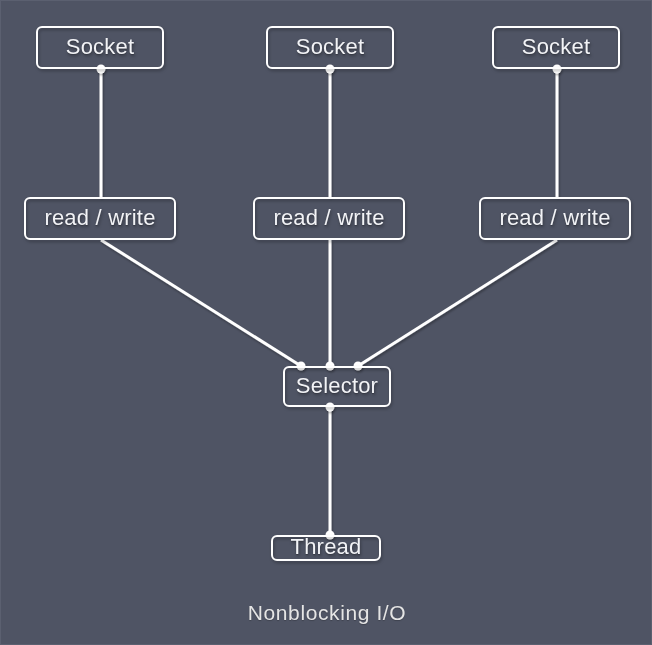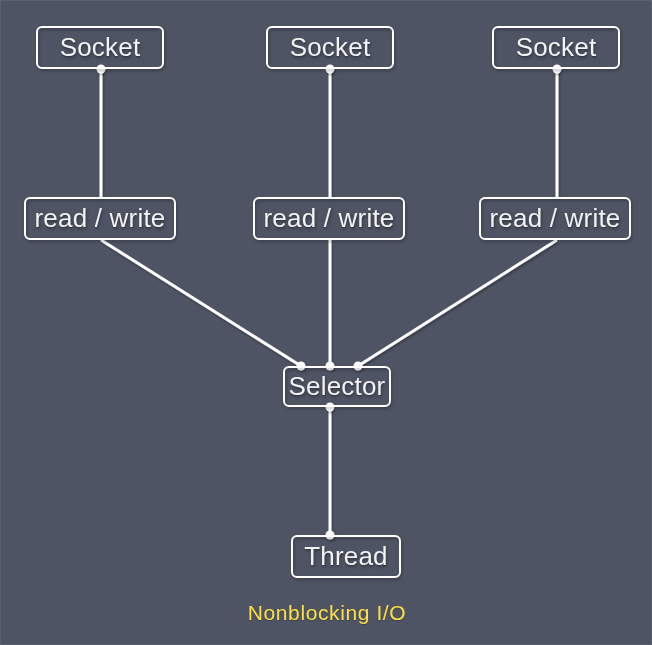--- a/index.html
+++ b/index.html
@@ -30,38 +30,38 @@
   .node {
     position: absolute;
     box-sizing: border-box;
     border: 2.5px solid #ffffff;
     border-radius: 6px;
     background: transparent;
     color: #f2f3f6;
     display: flex;
     align-items: center;
     justify-content: center;
-    font-size: 26px;
+    font-size: 22px;
     line-height: 1;
     letter-spacing: 0.2px;
     white-space: nowrap;
     text-shadow: 0 1px 1px rgba(0,0,0,0.22);
     filter: drop-shadow(1px 2px 1.5px rgba(0,0,0,0.30));
   }
   .node-label {
     display: block;
     padding-bottom: 2px;
   }
   #caption {
     position: absolute;
     left: 0;
     width: 652px;
     top: 600px;
     text-align: center;
-    color: #fde047;
+    color: #e5e5e5;
     font-size: 21px;
     letter-spacing: 0.6px;
     text-shadow: 0 1px 1px rgba(0,0,0,0.22);
   }
 </style>
 </head>
 <body>
 
 <div id="canvas" style="width: 652px; height: 645px; background: rgb(79, 84, 100);">
 
@@ -106,19 +106,19 @@
   </div>
   <div class="node" style="left: 252px; top: 196px; width: 152px; height: 43px;">
     <span class="node-label">read / write</span>
   </div>
   <div class="node" style="left: 478px; top: 196px; width: 152px; height: 43px;">
     <span class="node-label">read / write</span>
   </div>
   <div class="node" style="left: 282px; top: 365px; width: 108px; height: 41px;">
     <span class="node-label">Selector</span>
   </div>
-  <div class="node" style="left: 290px; top: 534px; width: 110px; height: 43px;">
+  <div class="node" style="left: 270px; top: 534px; width: 110px; height: 26px;">
     <span class="node-label">Thread</span>
   </div>
 
   <div id="caption">Nonblocking I/O</div>
 
 </div>
 
 </body></html>

